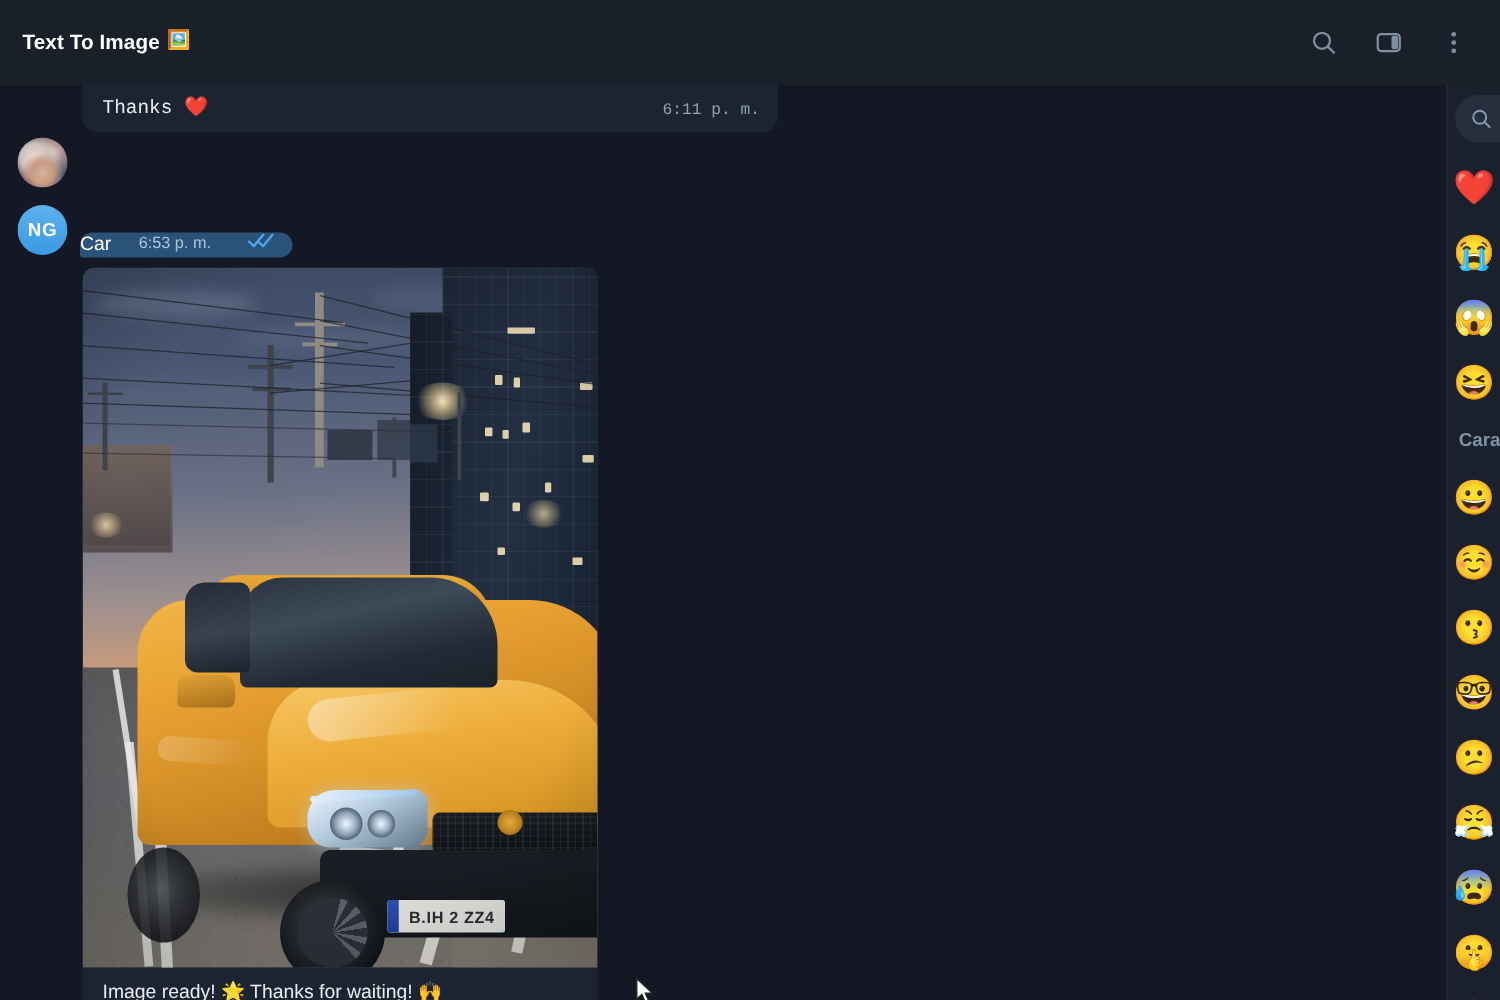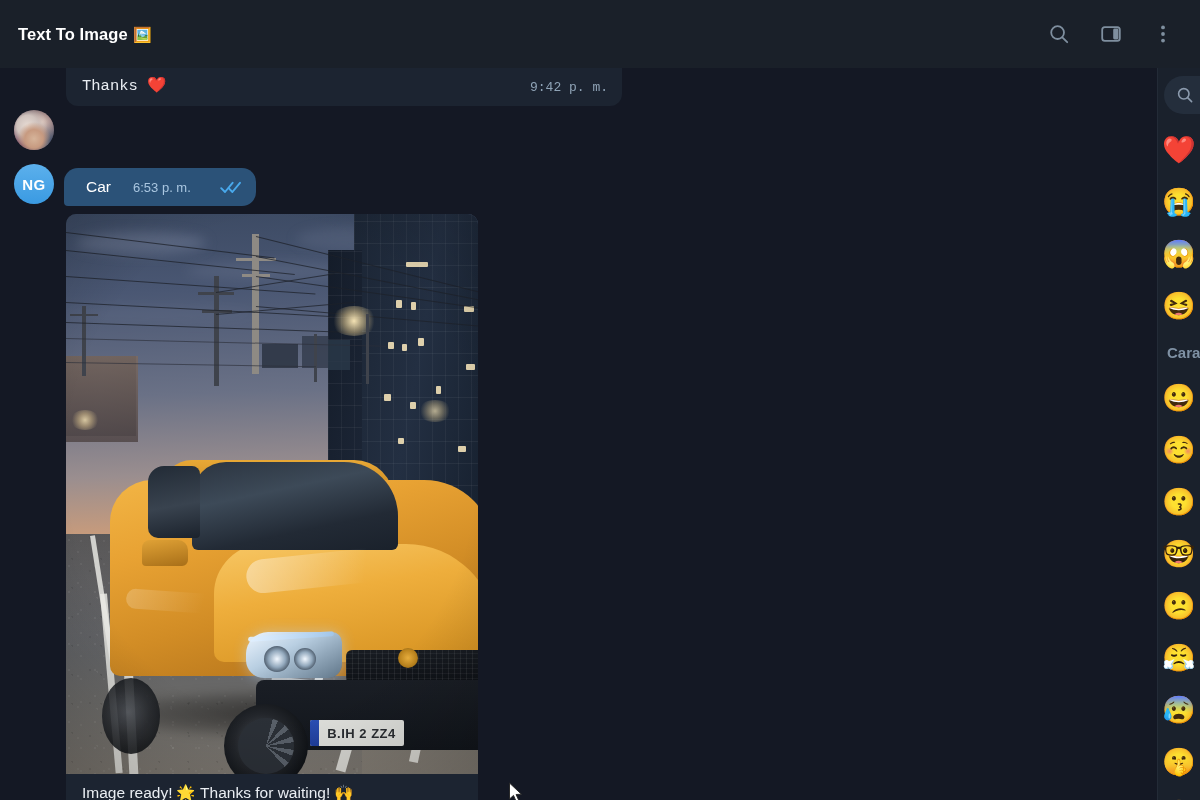--- a/index.html
+++ b/index.html
@@ -36,21 +36,21 @@
   .header-titles {
     display: flex;
     flex-direction: column;
     justify-content: center;
     flex: 1;
     min-width: 0;
   }
 
   .header-title-row {
     display: flex;
-    align-items: center;
+    align-items: flex-start;
     gap: 6px;
   }
 
   #header-title {
     color: #ffffff;
     font-size: 16.5px;
     font-weight: bold;
     letter-spacing: 0.1px;
     white-space: nowrap;
   }
@@ -192,25 +192,25 @@
     font-size: 13px;
     line-height: 1;
   }
 
   
   #msg-car {
     top: 96px; left: 14px;
   }
   #msg-car .avatar { margin-right: 10px; margin-bottom: 2px; }
   #msg-car .bubble-out {
-    height: 38px;
-    display: flex;
-    align-items: center;
+    height: 20px;
+    display: flex;
+    align-items: flex-start;
     gap: 22px;
-    padding: 0 14px 0 22px;
+    padding: 0 14px 0 0;
   }
 
   
   #msg-photo {
     top: 146px; left: 66px;
     width: 412px;
   }
   .photo-card {
     width: 412px;
     border-radius: 10px;
@@ -546,21 +546,21 @@
         </svg>
       </div>
     </div>
   </div>
 
   <div id="messages-area">
 
     <div class="msg-row" id="msg-thanks">
       <div class="bubble-in">
         <span class="bubble-text">Thanks ❤️</span>
-        <span class="msg-time">9:42 p. m.</span>
+        <span class="msg-time">6:11 p. m.</span>
       </div>
     </div>
 
 
     <div class="msg-row" style="top:42px; left:14px;">
       <div class="avatar">
         <div class="avatar-photo"></div>
       </div>
     </div>
 

